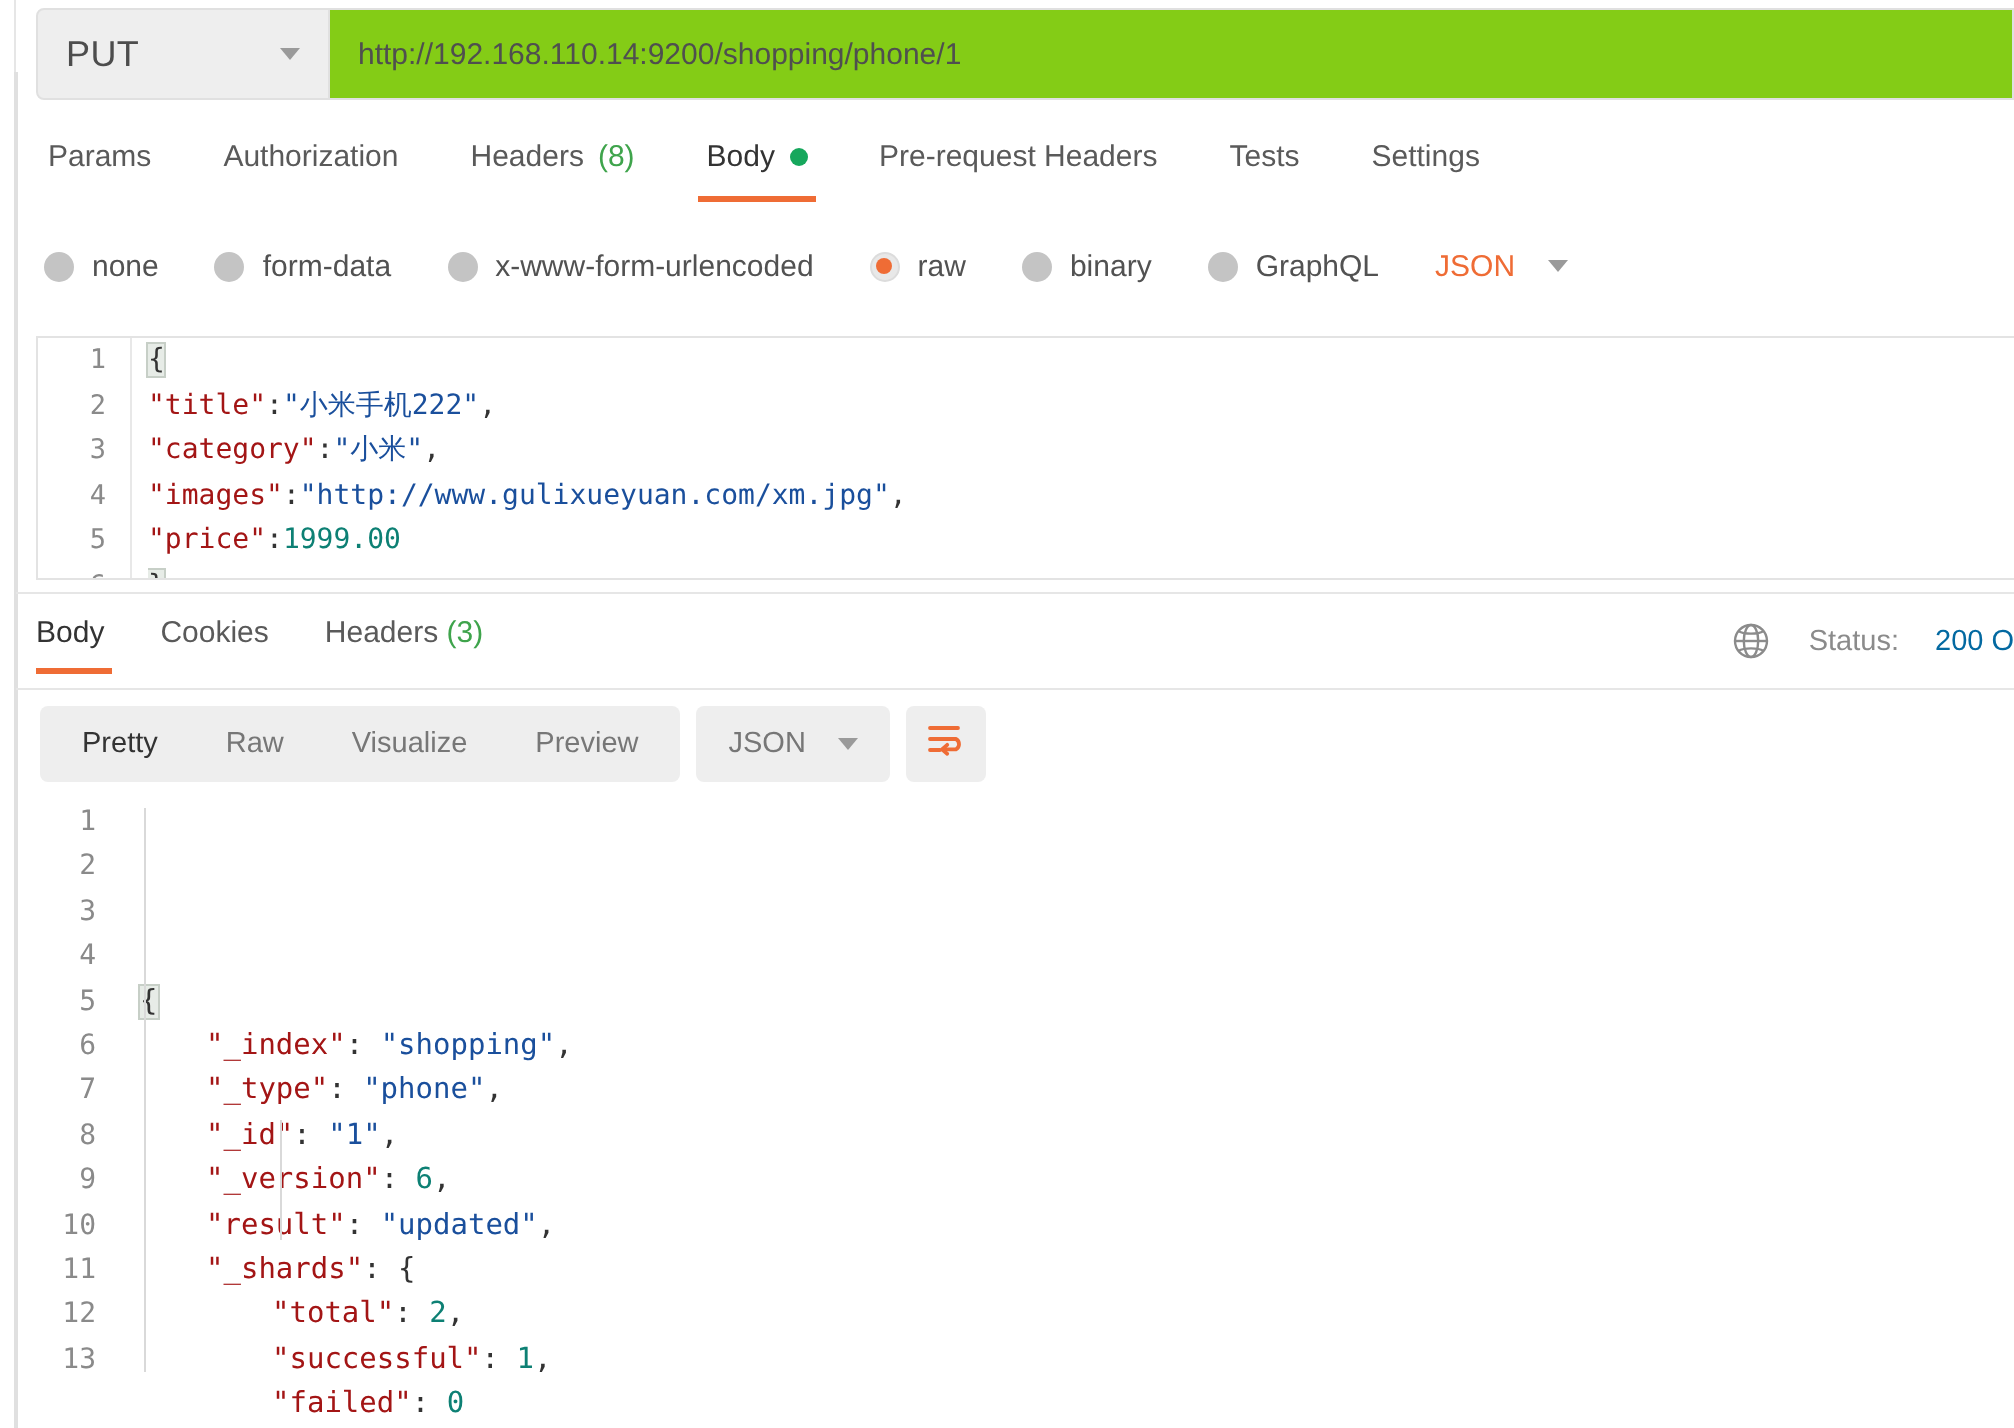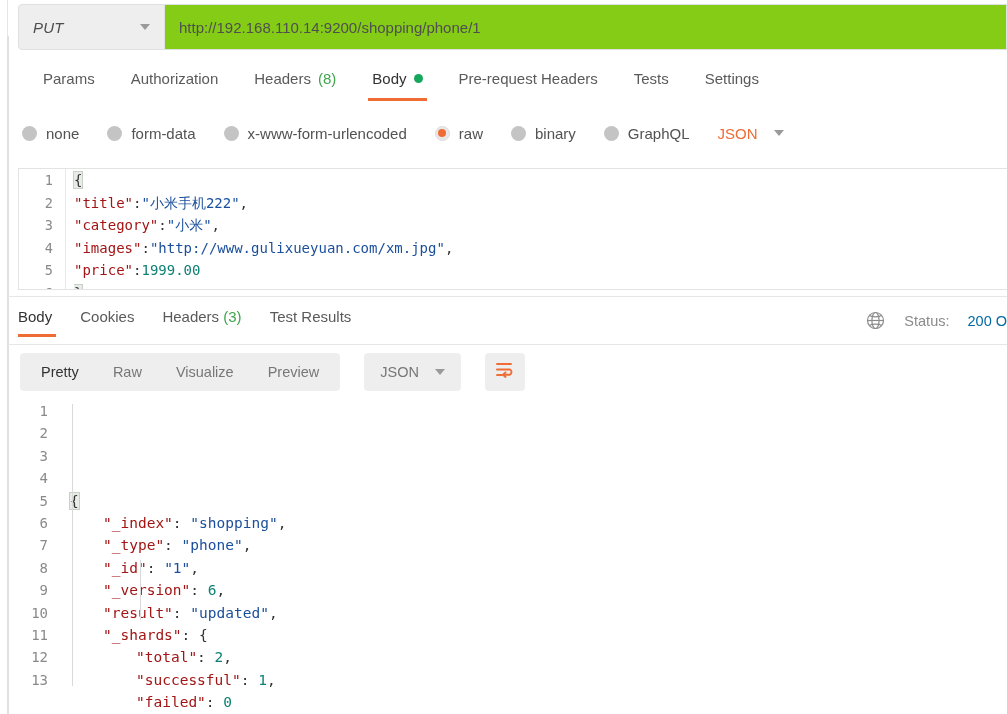--- a/index.html
+++ b/index.html
@@ -42,24 +42,23 @@
     width: 147px;
     background: #eeeeee;
     border: 1px solid #e0e0e0;
     border-radius: 4px 0 0 4px;
     display: flex;
     align-items: center;
     padding: 0 14px;
     justify-content: space-between;
   }
   .method-label {
-    font-size: 15px;
+    font-size: 18px;
     color: #4d4d4d;
     letter-spacing: .2px;
-    font-style: italic;
   }
   .caret {
     width: 0; height: 0;
     border-left: 5px solid transparent;
     border-right: 5px solid transparent;
     border-top: 6px solid #9a9a9a;
   }
   .url-box {
     flex: 1;
     background: #84cc16;
@@ -87,21 +86,21 @@
   .req-tab {
     position: relative;
     padding: 4px 18px 14px 18px;
     font-size: 15px;
     color: #5a5a5a;
     white-space: nowrap;
     display: flex;
     align-items: center;
     gap: 7px;
   }
-  .req-tab:first-child { padding-left: 6px; margin-left: 19px; }
+  .req-tab:first-child { padding-left: 6px; }
   .req-tab.active { color: #333333; }
   .req-tab.active::after {
     content: "";
     position: absolute;
     left: 14px; right: 14px; bottom: 0;
     height: 3px;
     background: #ef6c35;
   }
   .req-tab .count { color: #3fa44c; }
   .dot-green {
@@ -250,21 +249,21 @@
   }
   .status-code { color: #0369a1; }
 
   
   .view-toolbar {
     position: absolute;
     left: 20px; top: 353px;
     height: 38px;
     display: flex;
     align-items: flex-end;
-    gap: 24px;
+    gap: 8px;
   }
   .seg-group {
     background: #eeeeee;
     border-radius: 4px;
     height: 38px;
     display: flex;
     align-items: center;
     padding: 0 4px;
   }
   .seg {
@@ -409,21 +408,20 @@
       <div class="code-col" id="req-code"><div class="code-line"><span class="tok-punc brace-hl">{</span></div><div class="code-line"><span class="tok-key">"title"</span><span class="tok-punc">:</span><span class="tok-str">"小米手机222"</span><span class="tok-punc">,</span></div><div class="code-line"><span class="tok-key">"category"</span><span class="tok-punc">:</span><span class="tok-str">"小米"</span><span class="tok-punc">,</span></div><div class="code-line"><span class="tok-key">"images"</span><span class="tok-punc">:</span><span class="tok-str">"http://www.gulixueyuan.com/xm.jpg"</span><span class="tok-punc">,</span></div><div class="code-line"><span class="tok-key">"price"</span><span class="tok-punc">:</span><span class="tok-num">1999.00</span></div><div class="code-line clip"><span class="tok-punc brace-hl">}</span></div></div>
     </div>
   </div>
 
   <div class="divider" style="top:296px"></div>
 
   <div class="resp-tabs" id="resp-tabs">
       <div class="resp-tab active"><span>Body</span></div>
       <div class="resp-tab"><span>Cookies</span></div>
       <div class="resp-tab"><span>Headers</span> <span class="count">(3)</span></div>
-      <div class="resp-tab"><span>Test Results</span></div>
     </div>
 
   <div class="status-area">
     <span>
       <svg class="globe" width="21" height="21" viewBox="0 0 21 21" fill="none" stroke="#8b8b8b" stroke-width="1.2">
         <circle cx="10.5" cy="10.5" r="8"></circle>
         <ellipse cx="10.5" cy="10.5" rx="3.6" ry="8"></ellipse>
         <line x1="2.5" y1="10.5" x2="18.5" y2="10.5"></line>
         <path d="M4.3 5.6 C7 7.2 14 7.2 16.7 5.6"></path>
         <path d="M4.3 15.4 C7 13.8 14 13.8 16.7 15.4"></path>

